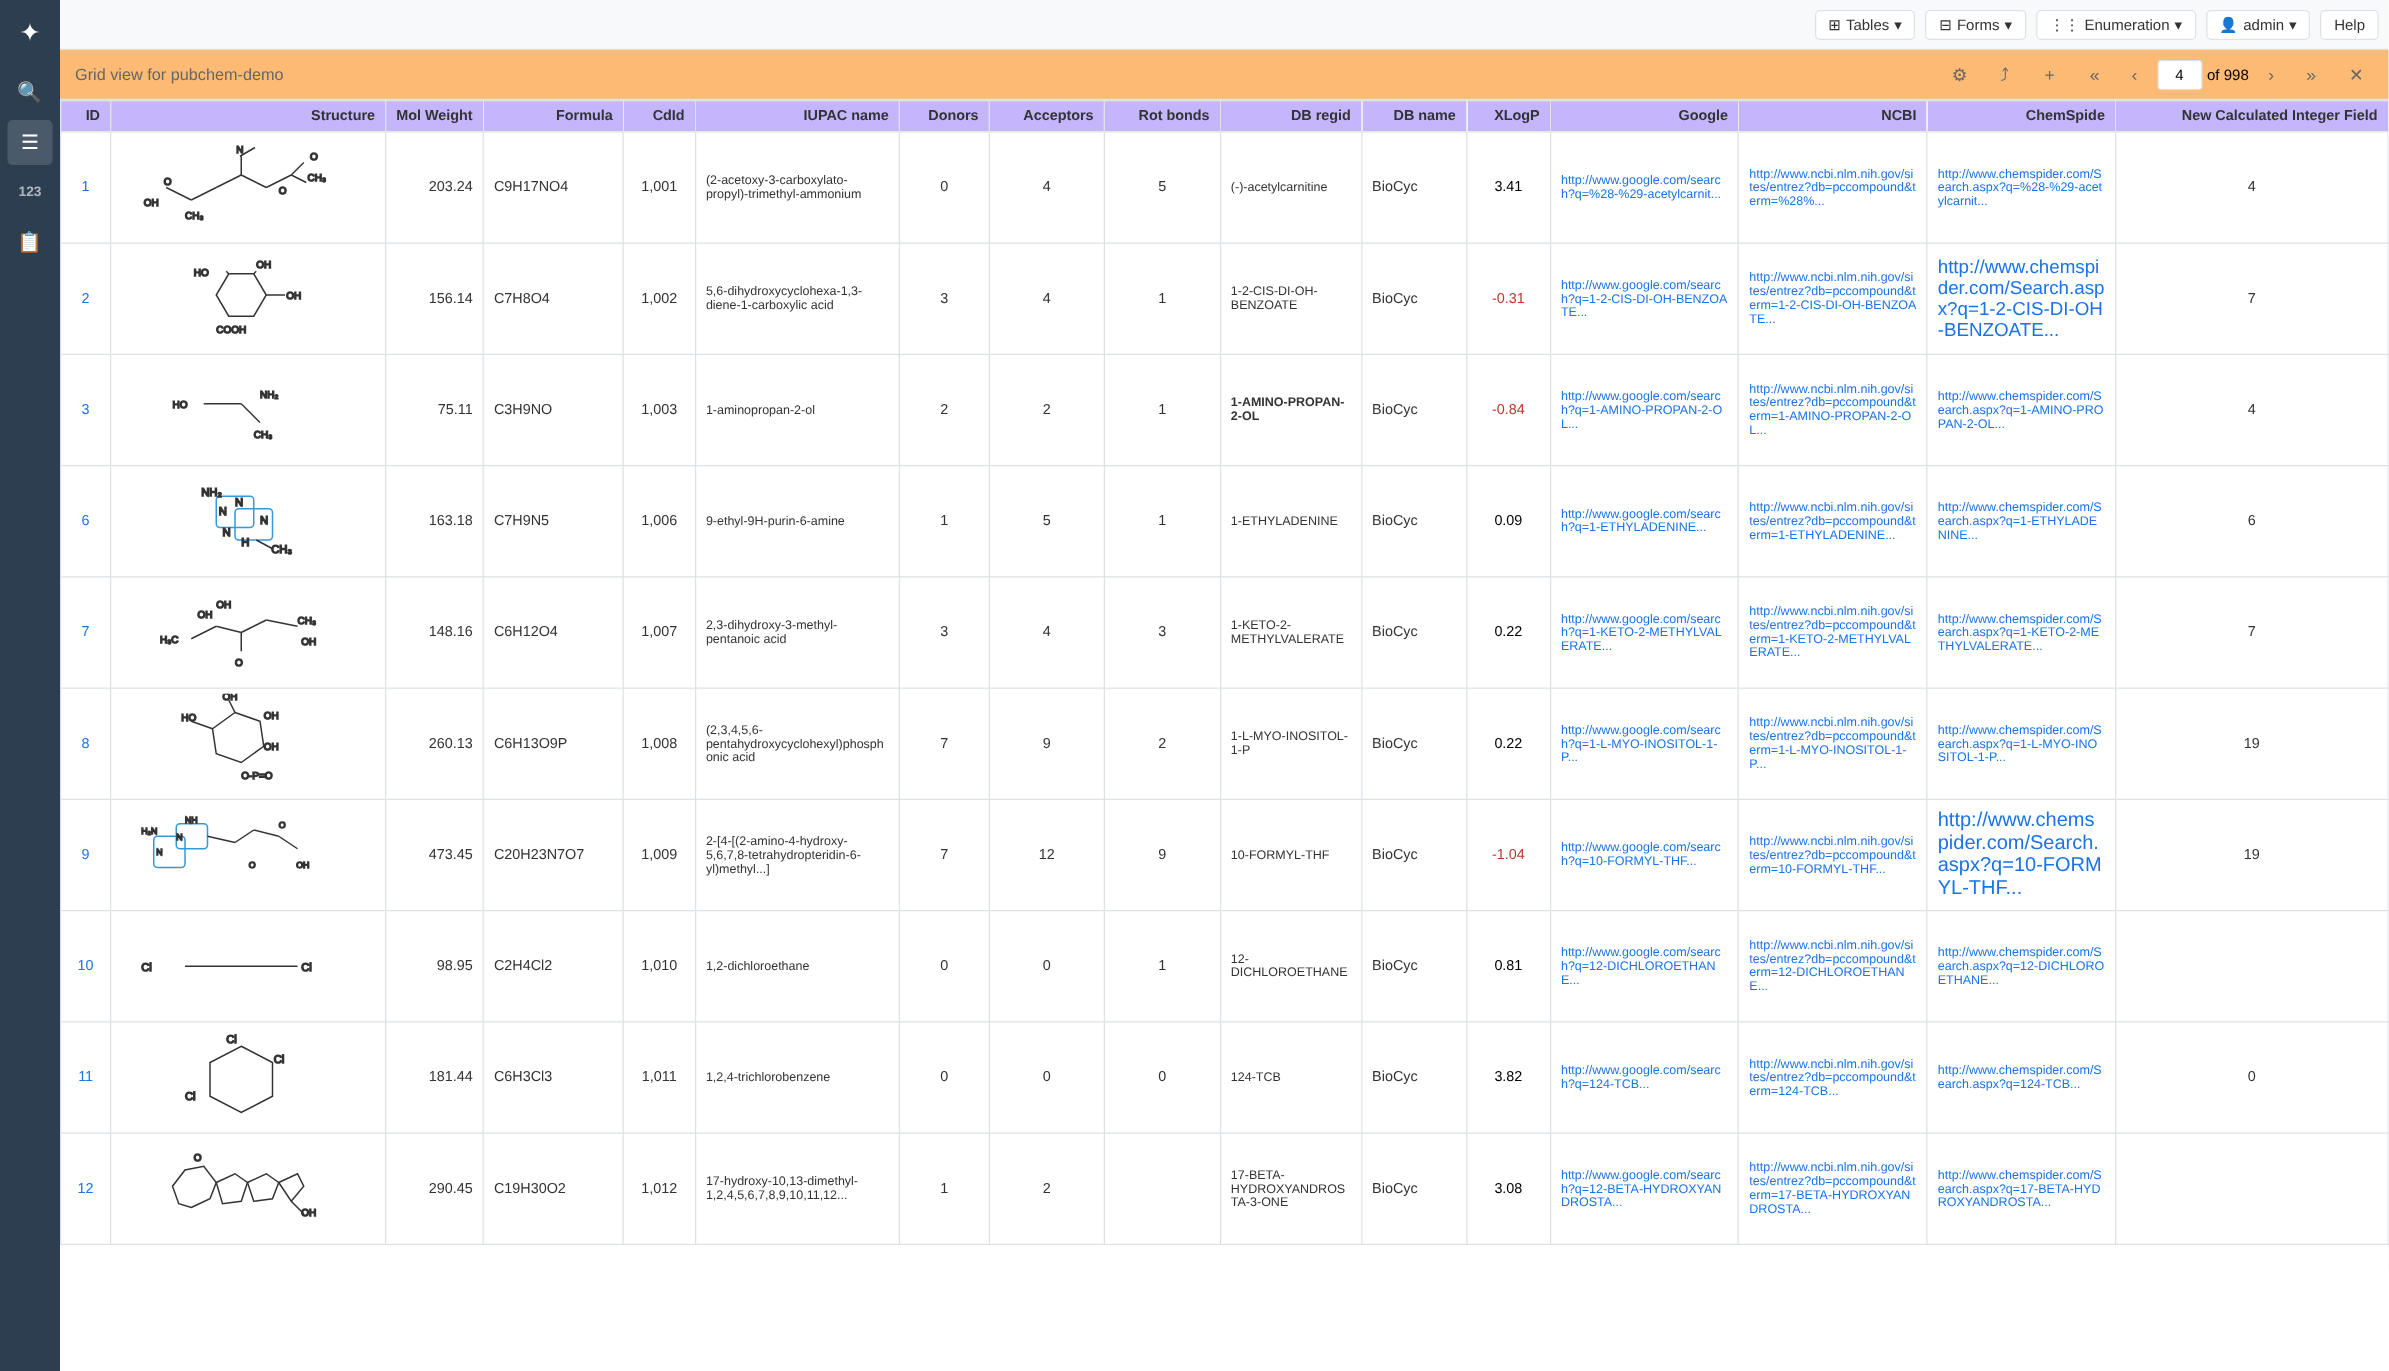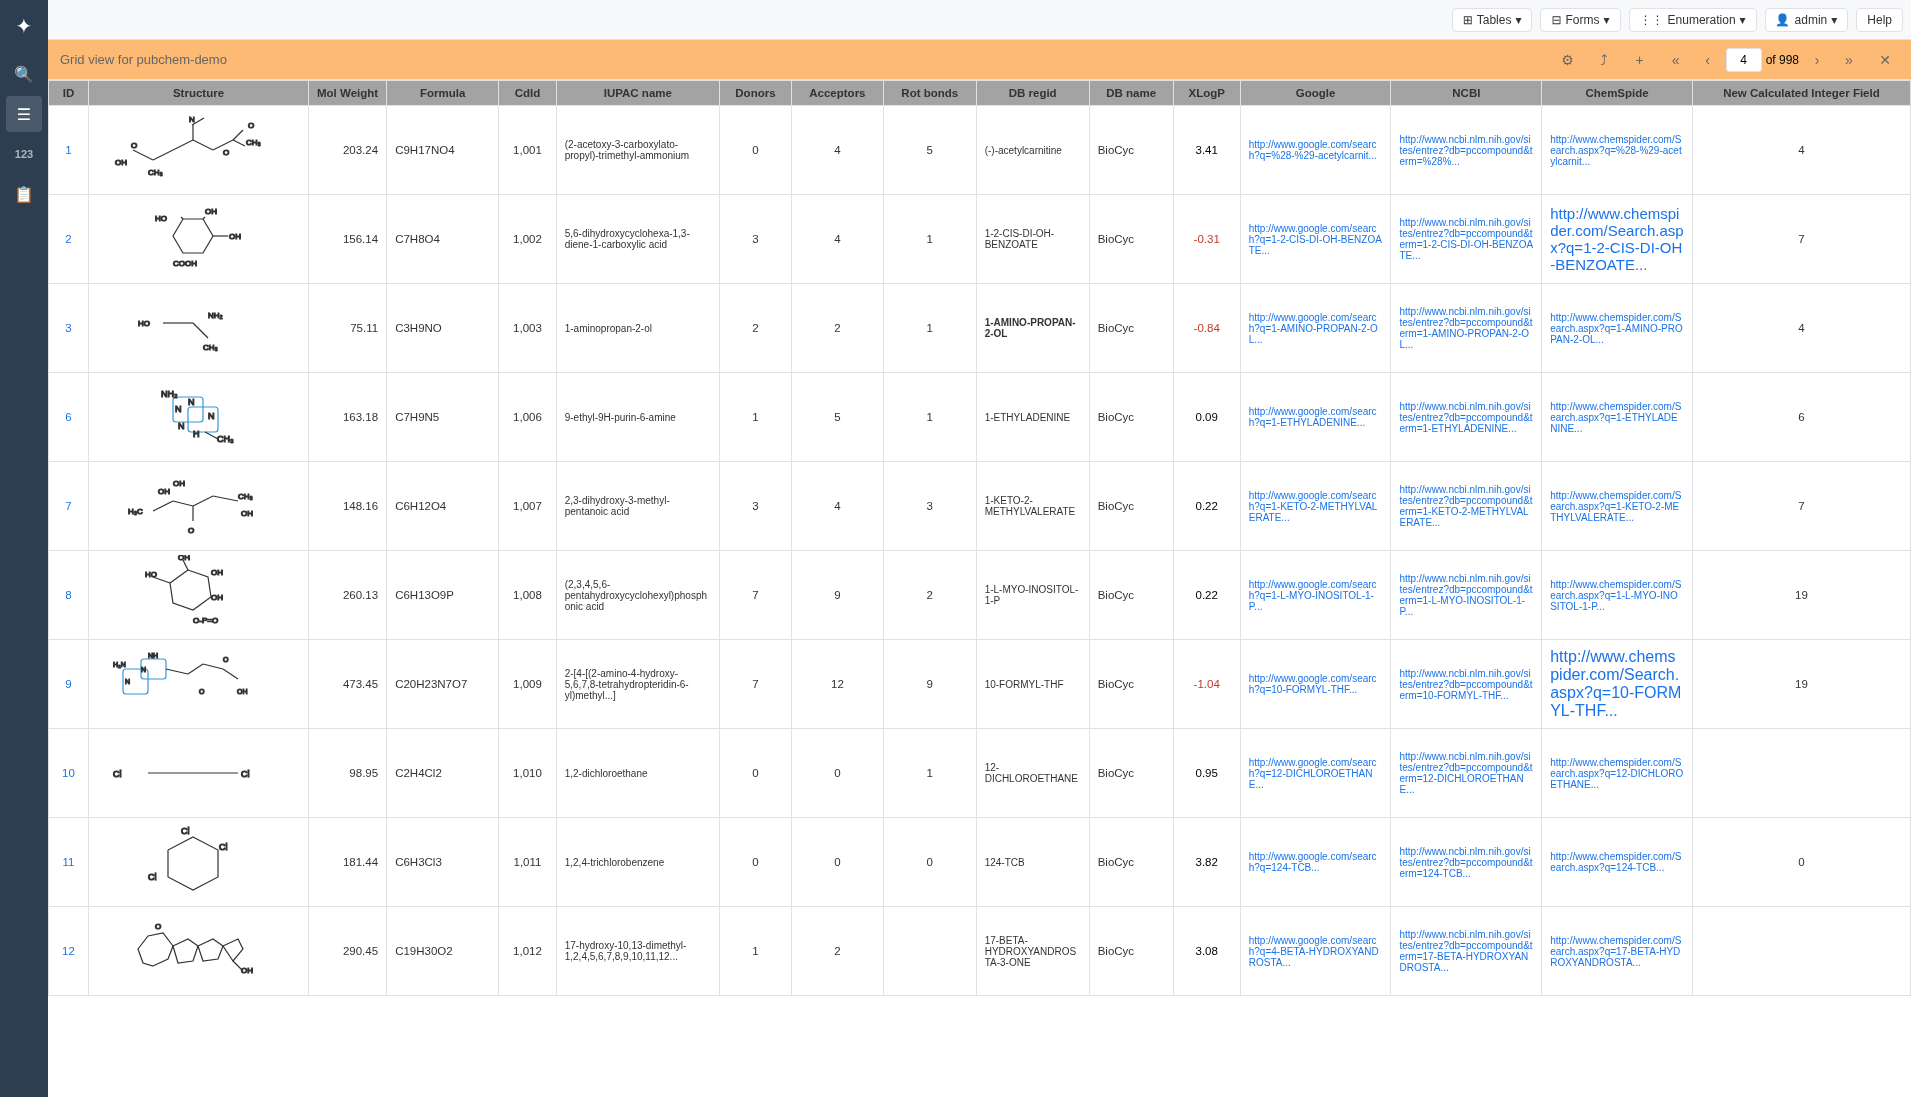--- a/index.html
+++ b/index.html
@@ -88,24 +88,24 @@
       overflow: auto;
     }
 
     table {
       border-collapse: collapse;
       width: 100%;
       font-size: 11.5px;
     }
 
     thead th {
-      background: #a3a3a3;
+      background: #c4b5fd;
       border: 1px solid #dee2e6;
       padding: 6px 8px;
-      text-align: center;
+      text-align: right;
       font-weight: 600;
       color: #333;
       white-space: nowrap;
       position: sticky;
       top: 0;
       z-index: 10;
     }
 
     tbody td {
       border: 1px solid #dee2e6;
@@ -475,21 +475,21 @@
     </td>
     <td class="cell-mol-weight">98.95</td>
     <td>C2H4Cl2</td>
     <td class="cell-numeric">1,010</td>
     <td style="max-width:130px; word-wrap:break-word; font-size:10px;">1,2-dichloroethane</td>
     <td class="cell-numeric">0</td>
     <td class="cell-numeric">0</td>
     <td class="cell-numeric">1</td>
     <td style="font-size:10px; word-break:break-word; max-width:90px;">12-DICHLOROETHANE</td>
     <td>BioCyc</td>
-    <td class="cell-numeric pos">0.95</td>
+    <td class="cell-numeric pos">0.81</td>
     <td class="cell-link"><a href="#" style="color:#1a73e8; text-decoration:none; font-size:10px;">http://www.google.com/search?q=12-DICHLOROETHANE...</a></td>
     <td class="cell-link"><a href="#" style="color:#1a73e8; text-decoration:none; font-size:10px;">http://www.ncbi.nlm.nih.gov/sites/entrez?db=pccompound&amp;term=12-DICHLOROETHANE...</a></td>
     <td class="cell-link"><a href="#" style="color:#1a73e8; text-decoration:none; font-size:10px;">http://www.chemspider.com/Search.aspx?q=12-DICHLOROETHANE...</a></td>
     <td class="cell-numeric"></td>
   </tr>
           <tr>
     <td class="cell-id"><a href="#" style="color:#1a73e8; text-decoration:none;">11</a></td>
     <td class="cell-structure">
       <div class="structure-img">
         <svg width="200" height="80" viewBox="0 0 200 80" xmlns="http://www.w3.org/2000/svg">
@@ -537,21 +537,21 @@
     <td class="cell-mol-weight">290.45</td>
     <td>C19H30O2</td>
     <td class="cell-numeric">1,012</td>
     <td style="max-width:130px; word-wrap:break-word; font-size:10px;">17-hydroxy-10,13-dimethyl-1,2,4,5,6,7,8,9,10,11,12...</td>
     <td class="cell-numeric">1</td>
     <td class="cell-numeric">2</td>
     <td class="cell-numeric"></td>
     <td style="font-size:10px; word-break:break-word; max-width:90px;">17-BETA-HYDROXYANDROSTA-3-ONE</td>
     <td>BioCyc</td>
     <td class="cell-numeric pos">3.08</td>
-    <td class="cell-link"><a href="#" style="color:#1a73e8; text-decoration:none; font-size:10px;">http://www.google.com/search?q=4-BETA-HYDROXYANDROSTA...</a></td>
+    <td class="cell-link"><a href="#" style="color:#1a73e8; text-decoration:none; font-size:10px;">http://www.google.com/search?q=12-BETA-HYDROXYANDROSTA...</a></td>
     <td class="cell-link"><a href="#" style="color:#1a73e8; text-decoration:none; font-size:10px;">http://www.ncbi.nlm.nih.gov/sites/entrez?db=pccompound&amp;term=17-BETA-HYDROXYANDROSTA...</a></td>
     <td class="cell-link"><a href="#" style="color:#1a73e8; text-decoration:none; font-size:10px;">http://www.chemspider.com/Search.aspx?q=17-BETA-HYDROXYANDROSTA...</a></td>
     <td class="cell-numeric"></td>
   </tr>
         </tbody>
     </table>
   </div>
 
 </div>
 

